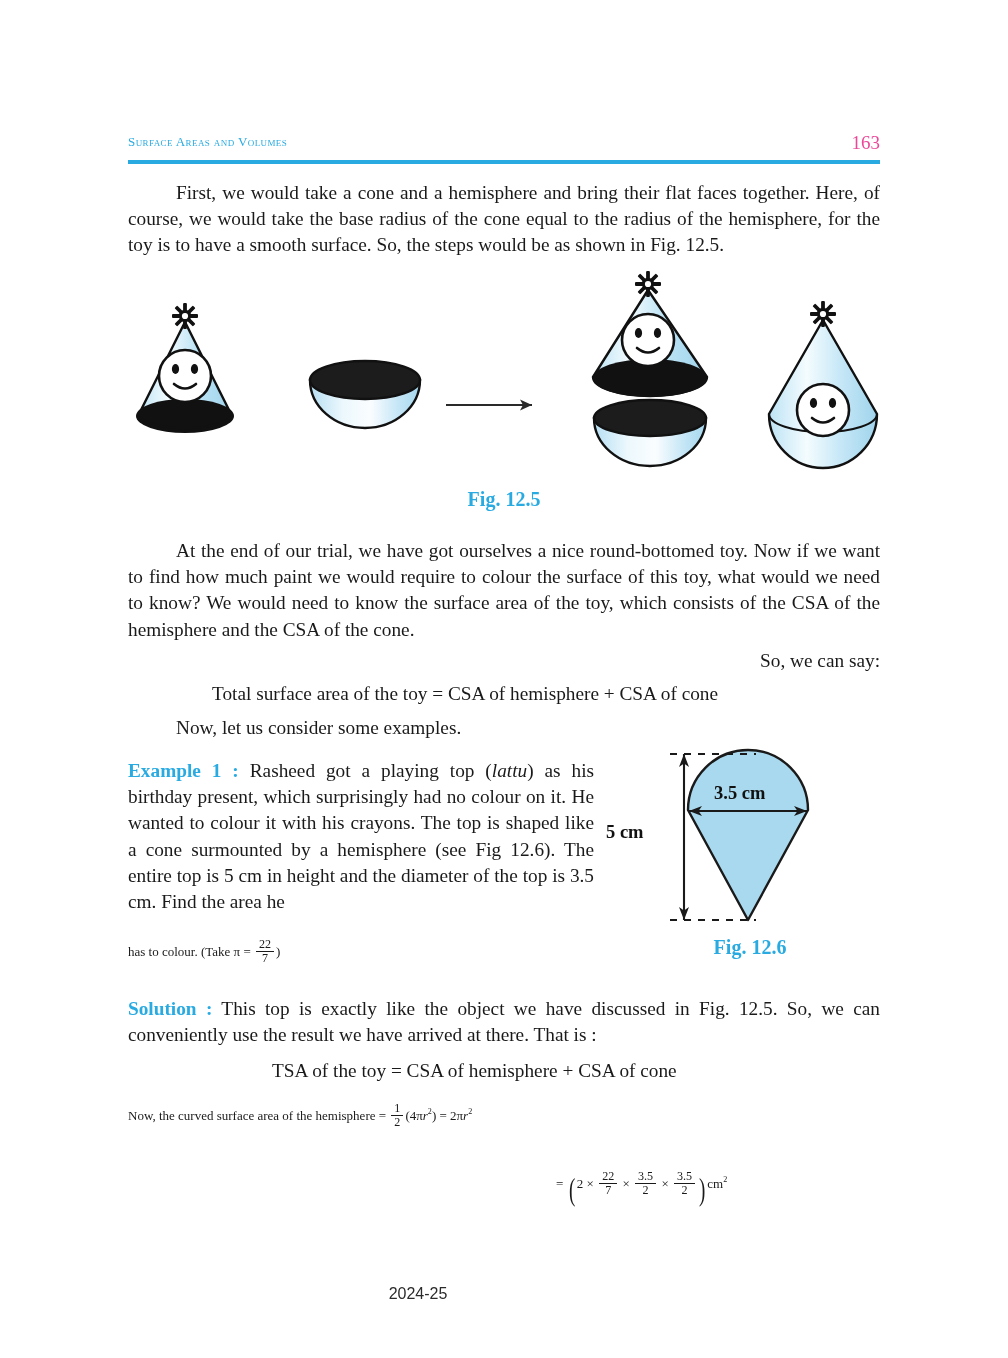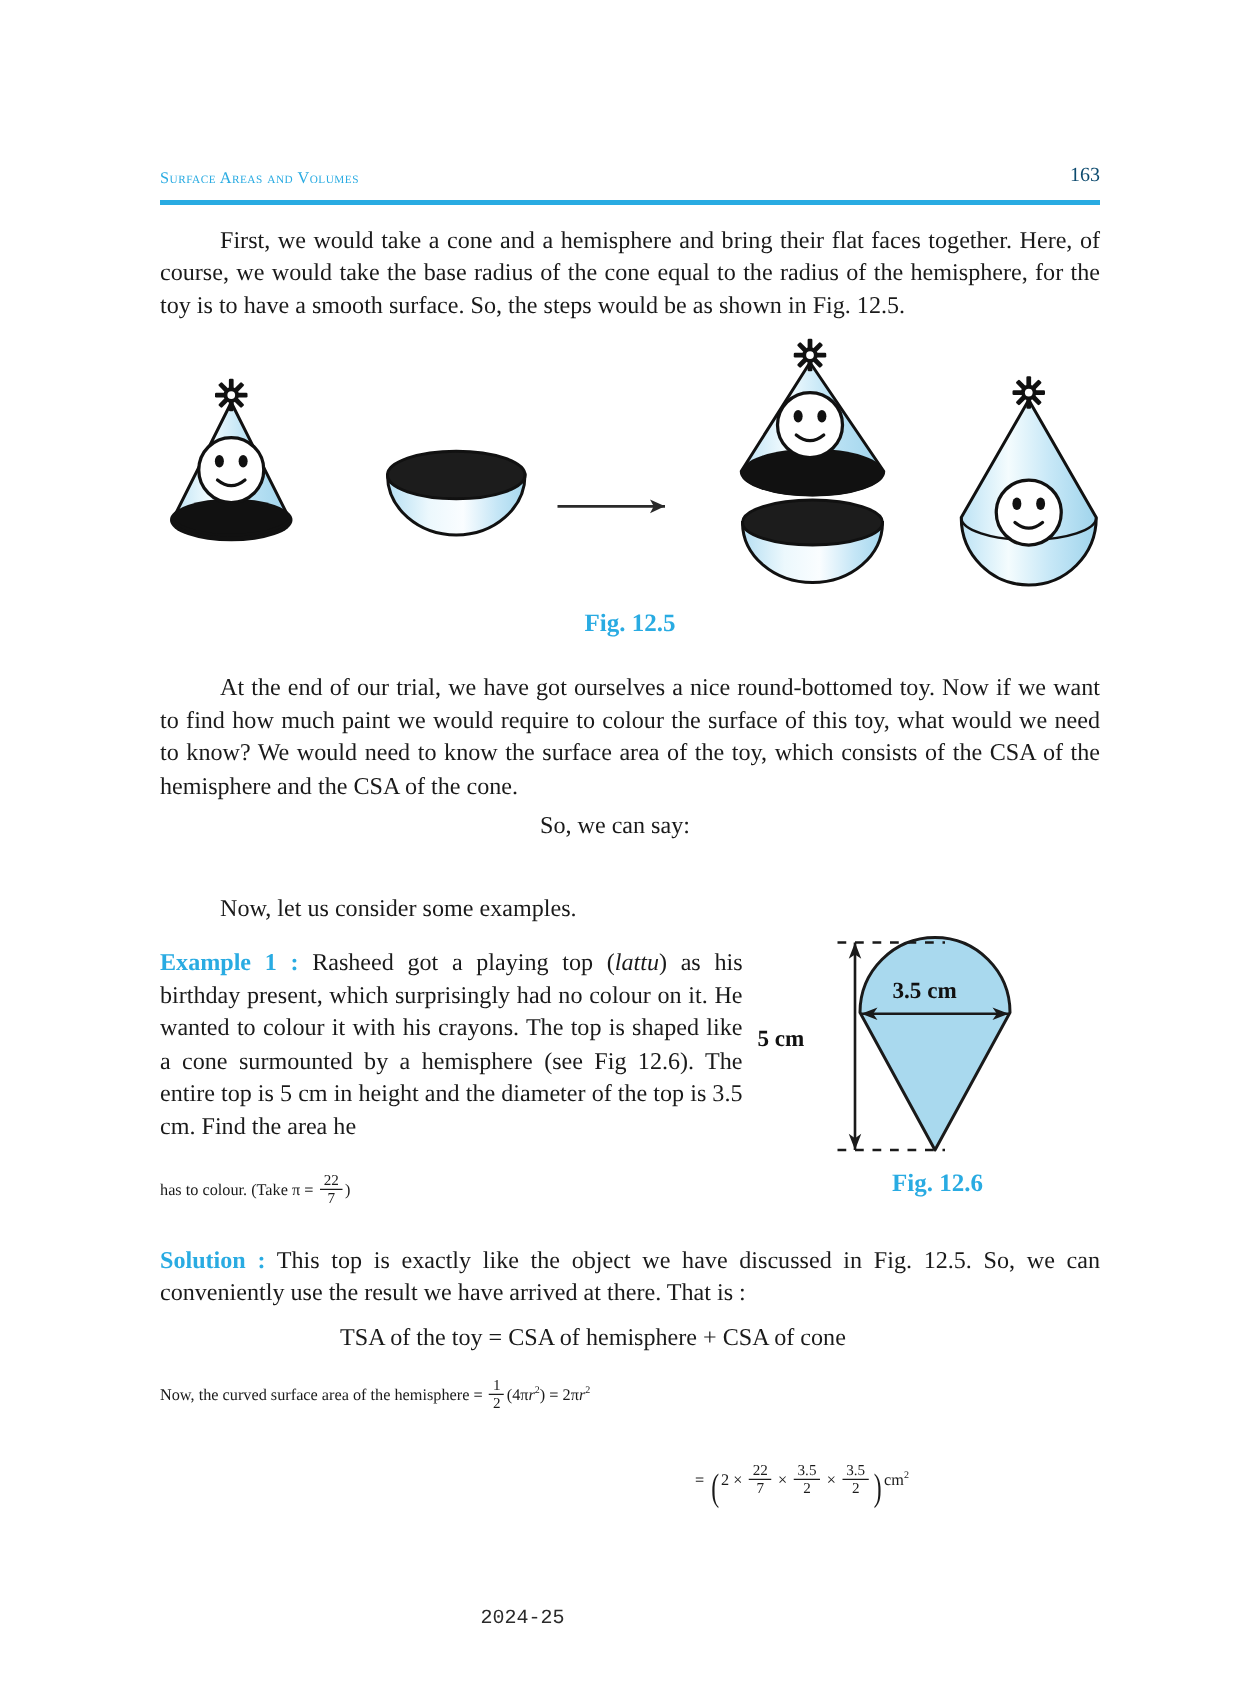--- a/index.html
+++ b/index.html
@@ -38,22 +38,22 @@
     font-size: 13px;
     font-variant: small-caps;
     letter-spacing: 0.4px;
     color: #29ABE2;
     white-space: nowrap;
   }
   .header-pageno {
     position: absolute;
     right: 0;
     top: -2px;
-    font-size: 16px;
-    color: #0c4a6e;
+    font-size: 19px;
+    color: #ec4899;
   }
   .header-rule {
     position: absolute;
     left: 128px;
     top: 160px;
     width: 752px;
     height: 4px;
     background: #29ABE2;
   }
 
@@ -129,21 +129,21 @@
     line-height: 0.85;
   }
 
   
   .footer {
     position: absolute;
     left: 0;
     top: 1285px;
     width: 836px;
     text-align: center;
-    font-family: Liberation Mono, monospace;
+    font-family: Liberation Sans, sans-serif;
     font-size: 16px;
     color: #2b2b2b;
   }
 </style>
 </head>
 <body>
 
 <div class="page">
 
   <div class="header">
@@ -237,22 +237,23 @@
         <use href="#faceGlyph" x="695" y="142"></use>
         <use href="#starGlyph" x="695" y="46"></use>
       </g>
     </svg>
   </div>
 
   <div class="figcaption" id="fig125-caption">Fig.  12.5</div>
 
   <div class="para indent" style="left:128px; top:538px; width:752px;">At the end of our trial, we have got ourselves a nice round-bottomed toy. Now if we want to find how much paint we would require to colour the surface of this toy, what would we need to know? We would need to know the surface area of the toy, which consists of the CSA of the hemisphere and the CSA of the cone.</div>
 
-  <div class="para" style="left:116px; top:648px; width:752px; text-align:center;">So, we can say:</div>
-
+  <div class="para" style="left:128px; top:648px; width:752px; text-align:right;">So, we can say:</div>
+
+  <div class="para" style="left:212px; top:681px; width:700px; text-align:left;">Total surface area of the toy =  CSA of hemisphere + CSA of cone</div>
 
   <div class="para" style="left:176px; top:715px; width:700px; text-align:left;">Now, let us consider some examples.</div>
 
   <div class="para" style="left:128px; top:758px; width:466px;">
     <span class="accent">Example 1 :</span><span> Rasheed got a playing top (</span><span class="ital">lattu</span><span>) as his birthday present, which surprisingly had no colour on it. He wanted to colour it with his crayons. The top is shaped like a cone surmounted by a hemisphere (see Fig 12.6). The entire top is 5 cm in height and the diameter of the top is 3.5 cm. Find the area he</span>
   </div>
 
   <div class="mathline" style="left:128px; top:938px;">
     <span>has to colour. (Take π = </span><span class="frac">
       <span class="num">22</span>

